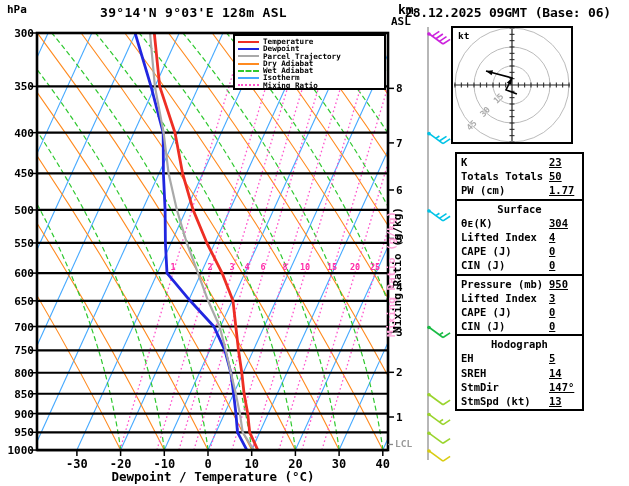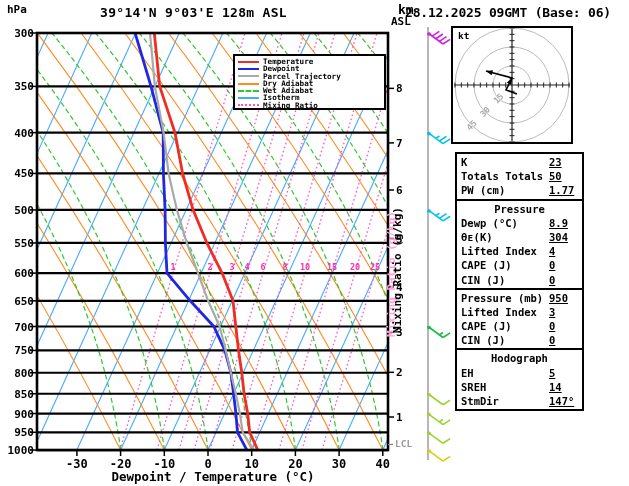--- a/index.html
+++ b/index.html
@@ -7,21 +7,21 @@
        font-family:"DejaVu Sans Mono","Liberation Mono",monospace;font-weight:bold;color:#000;}
   #skewt-svg{position:absolute;left:0;top:0;}
   svg text{font-family:"DejaVu Sans Mono","Liberation Mono",monospace;font-weight:bold;}
   .hdr{position:absolute;white-space:pre;text-align:center;}
   #hpa-label{left:7px;top:3px;font-size:11px;}
   #station-title{left:56px;top:5px;font-size:13px;letter-spacing:.3px;margin-left:44px;}
   #km-label{left:398px;top:2px;font-size:13px;}
   #asl-label{left:391px;top:15px;font-size:11px;}
   #datetime-title{left:405px;top:5px;font-size:13px;letter-spacing:-.2px;}
   #legend{position:absolute;left:233px;top:34px;width:153px;height:56px;border:2px solid #000;
-          background:#fff;box-sizing:border-box;padding:2px 0 0 3px;margin-top:20px;}
+          background:#fff;box-sizing:border-box;padding:2px 0 0 3px;}
   .lrow{display:flex;align-items:center;height:7.3px;}
   .lsample{display:inline-block;width:21px;margin-right:4px;}
   .ltext{font-size:7.6px;line-height:7.3px;white-space:pre;}
   #data-table{position:absolute;left:455px;top:152px;width:129px;border:2px solid #000;
               background:#fff;box-sizing:border-box;font-size:10.5px;}
   .tsec{border-top:2px solid #000;padding:1px 0;}
   .tsec:first-child{border-top:none;}
   .thead{text-align:center;line-height:14.2px;height:14.2px;}
   .trow{position:relative;line-height:14.2px;height:14.2px;padding-left:4px;white-space:pre;}
   .tval{position:absolute;left:92px;top:0;text-decoration:underline;}
@@ -374,33 +374,33 @@
         <span class="ltext">Mixing Ratio</span>
       </div>
     </div>
   <div id="data-table">
       <div class="tsec">
         <div class="trow"><span>K</span><span class="tval">23</span></div>
         <div class="trow"><span>Totals Totals</span><span class="tval">50</span></div>
         <div class="trow"><span>PW (cm)</span><span class="tval">1.77</span></div>
       </div>
       <div class="tsec">
-        <div class="thead">Pressure</div>
-        <div class="trow"><span>Dewp (°C)</span><span class="tval">8.9</span></div>
+        <div class="thead">Surface</div>
         <div class="trow"><span>θᴇ(K)</span><span class="tval">304</span></div>
         <div class="trow"><span>Lifted Index</span><span class="tval">4</span></div>
         <div class="trow"><span>CAPE (J)</span><span class="tval">0</span></div>
         <div class="trow"><span>CIN (J)</span><span class="tval">0</span></div>
       </div>
       <div class="tsec">
         <div class="trow"><span>Pressure (mb)</span><span class="tval">950</span></div>
         <div class="trow"><span>Lifted Index</span><span class="tval">3</span></div>
         <div class="trow"><span>CAPE (J)</span><span class="tval">0</span></div>
         <div class="trow"><span>CIN (J)</span><span class="tval">0</span></div>
       </div>
       <div class="tsec">
         <div class="thead">Hodograph</div>
         <div class="trow"><span>EH</span><span class="tval">5</span></div>
         <div class="trow"><span>SREH</span><span class="tval">14</span></div>
         <div class="trow"><span>StmDir</span><span class="tval">147°</span></div>
+        <div class="trow"><span>StmSpd (kt)</span><span class="tval">13</span></div>
       </div>
     </div>
 </div>
 
 </body></html>

